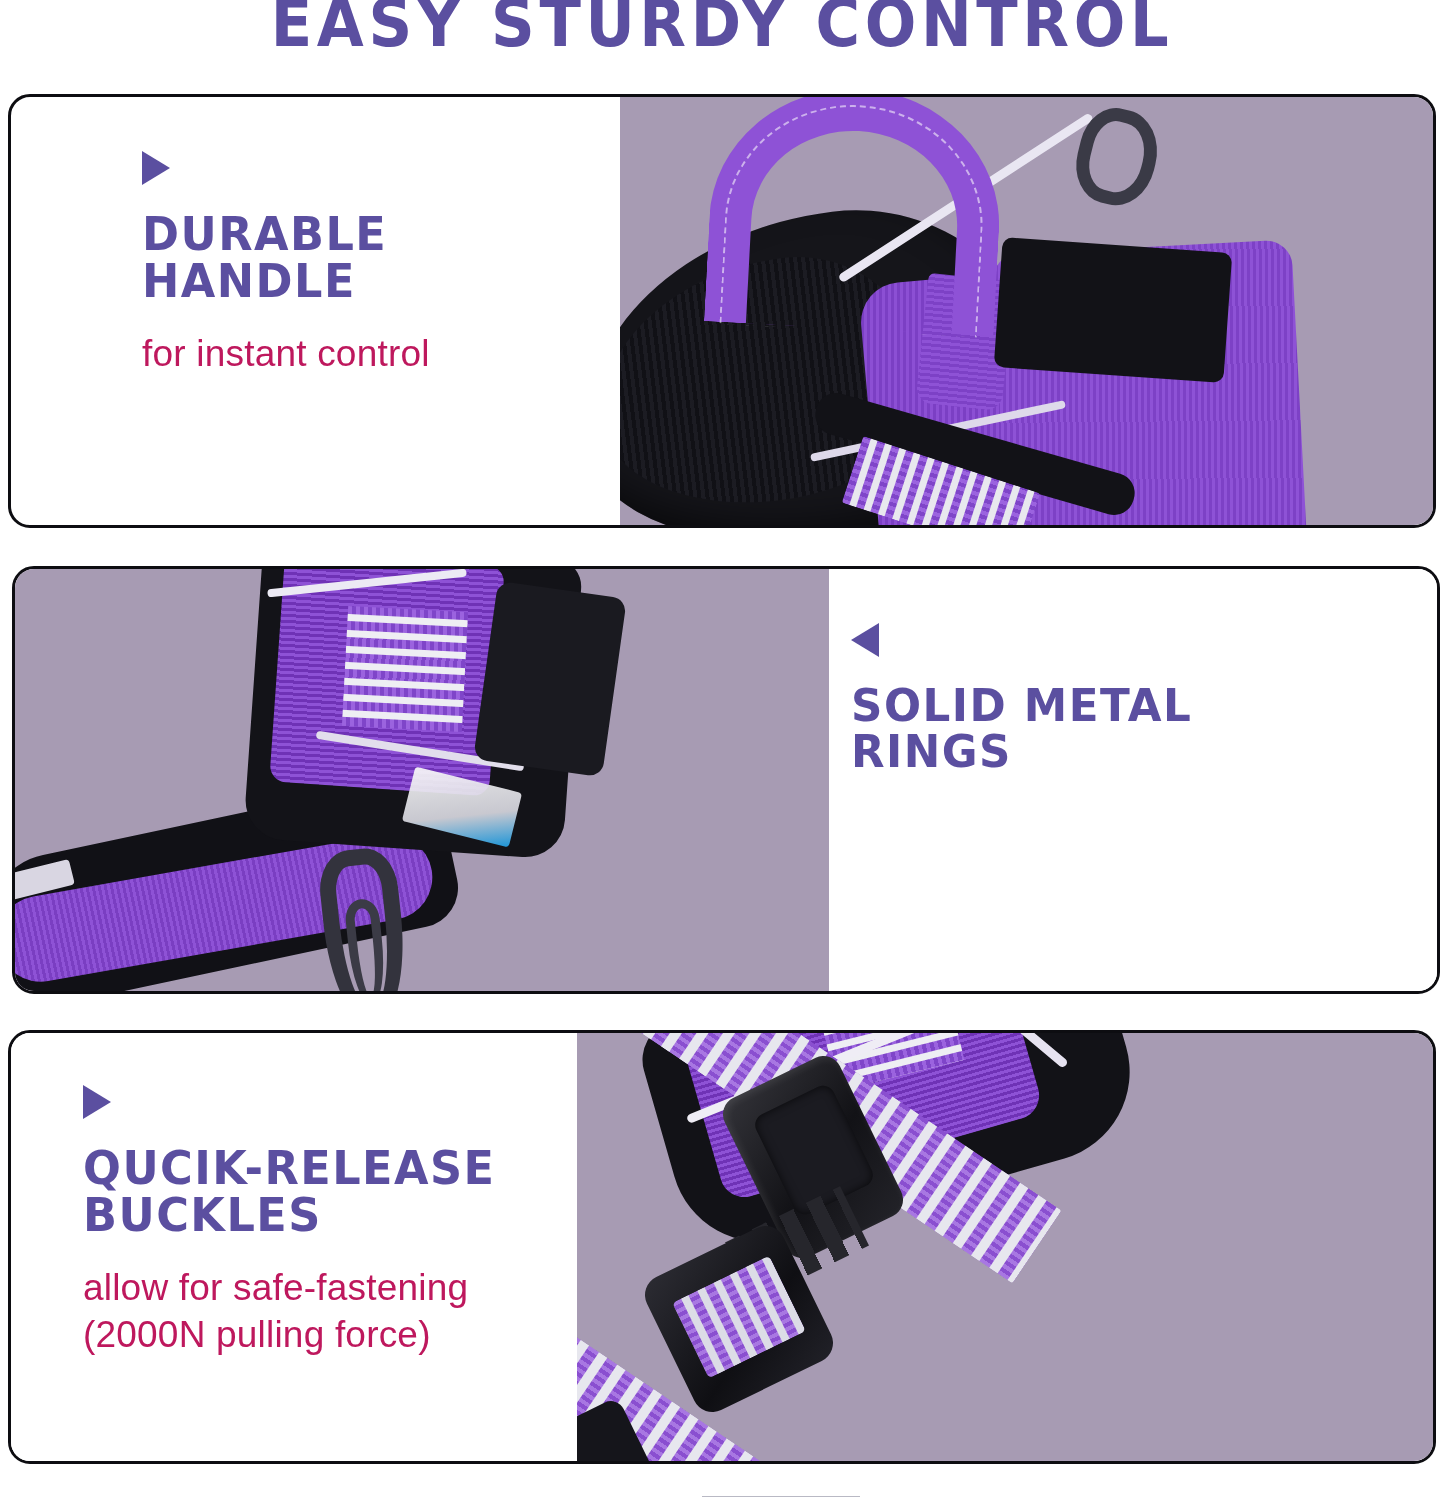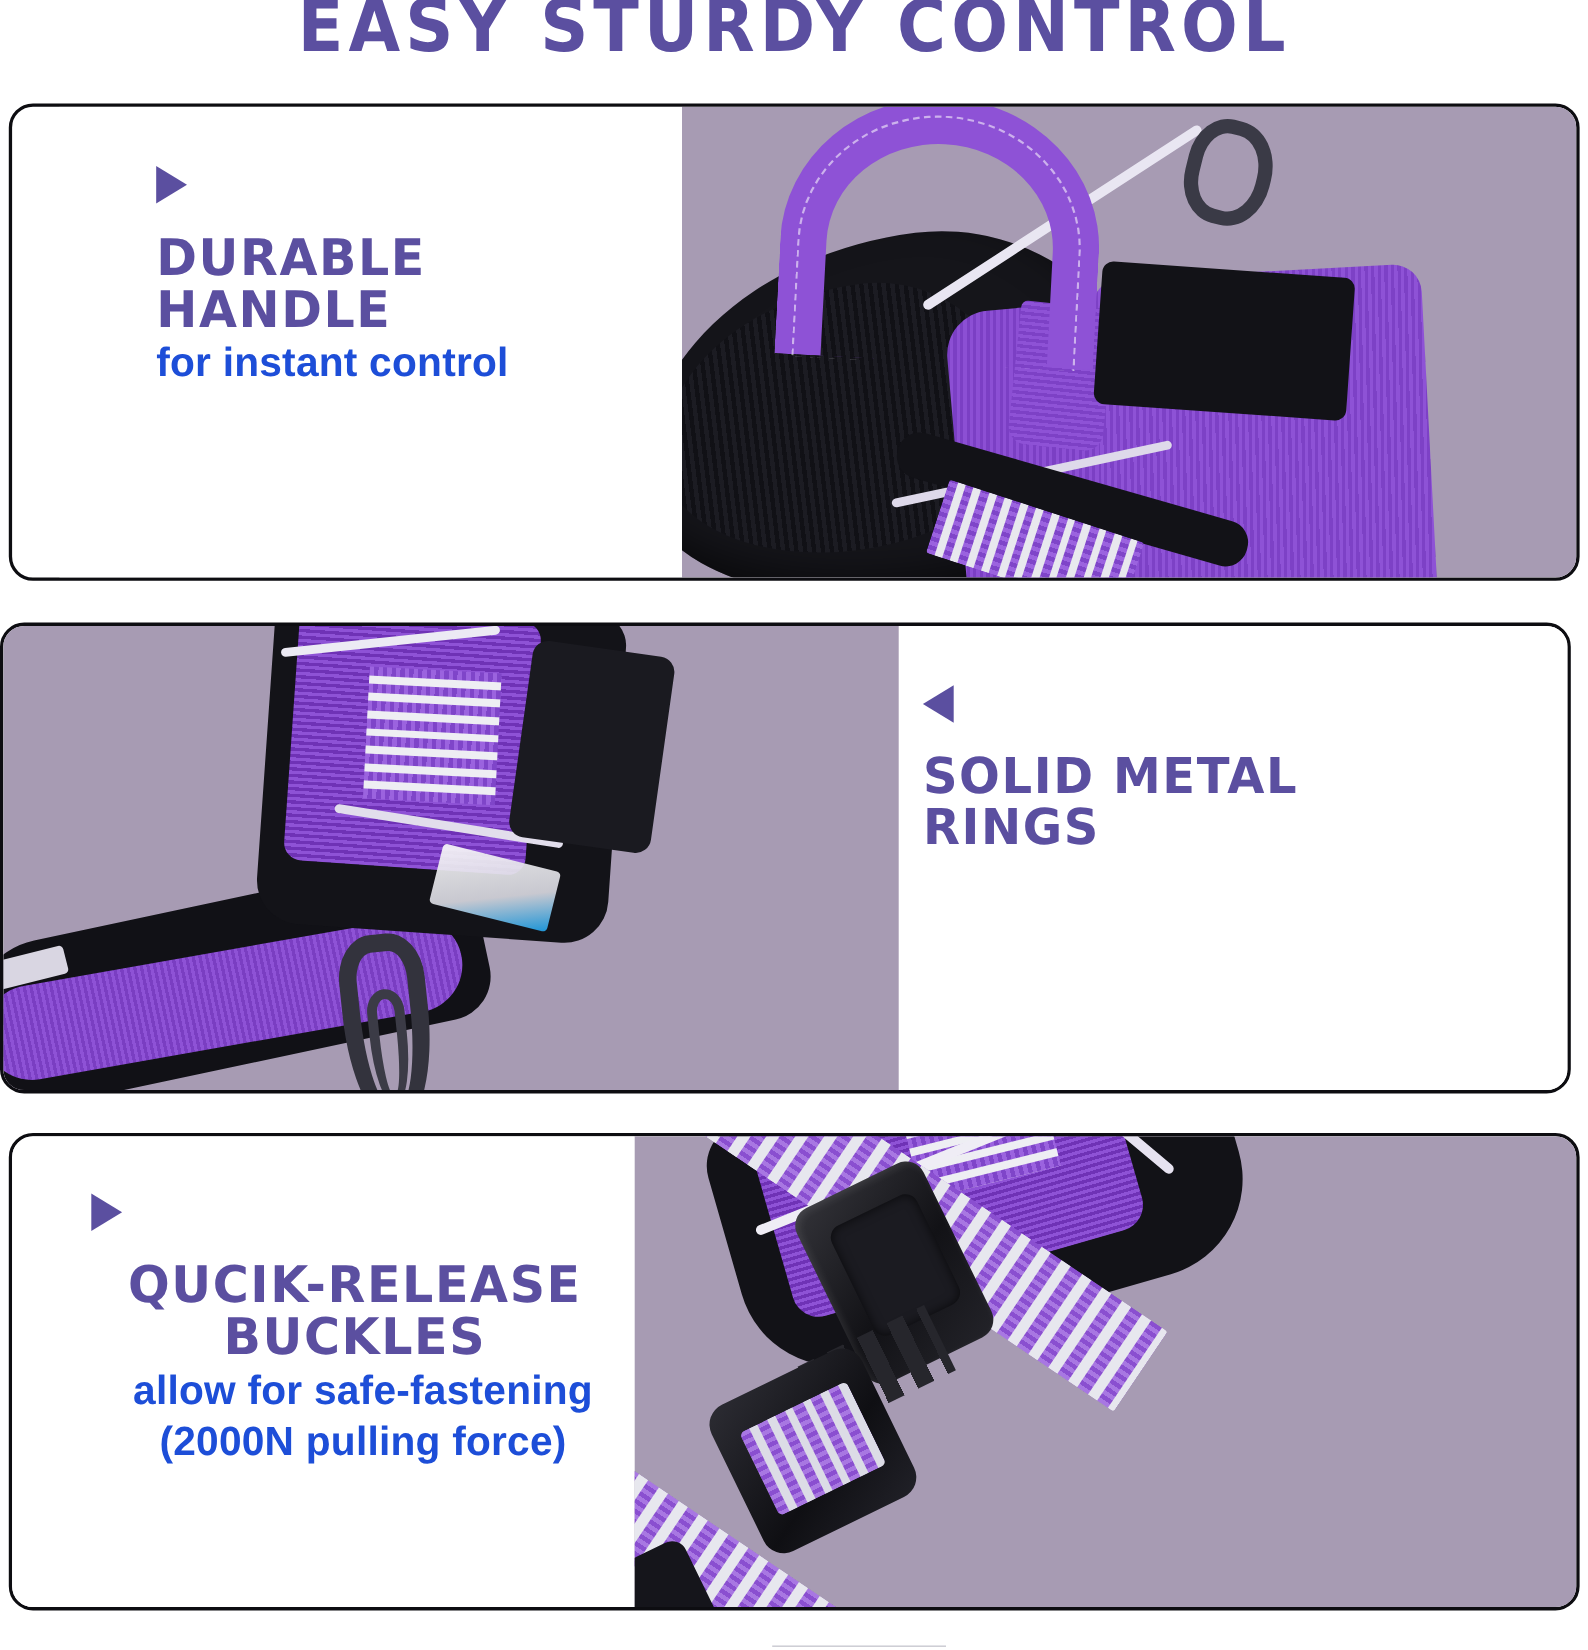--- a/index.html
+++ b/index.html
@@ -40,36 +40,36 @@
   
   .panel {
     position: absolute;
     border: 3px solid #0d0d11;
     border-radius: 22px;
     overflow: hidden;
     background: #ffffff;
     display: flex;
   }
   .panel--one   { left: 8px; top: 94px;   width: 1428px; height: 434px; padding-left: 43px; }
-  .panel--two   { left: 0; top: 566px;  width: 1428px; height: 428px; justify-content: space-between; }
+  .panel--two   { left: 12px; top: 566px;  width: 1428px; height: 428px; justify-content: space-between; }
   .panel--three { left: 8px; top: 1030px; width: 1428px; height: 434px; }
 
   .panel--two  { flex-direction: row-reverse; }
 
   
   .text-half {
     position: relative;
     flex: 0 0 auto;
     background: #ffffff;
     padding-left: 88px;
     padding-top: 54px;
   }
   .panel--one   .text-half { width: 566px; }
   .panel--two   .text-half { width: 608px; padding-left: 22px; }
-  .panel--three .text-half { width: 566px; padding-left: 72px; padding-top: 52px; text-align: center; }
+  .panel--three .text-half { width: 566px; padding-left: 72px; padding-top: 52px; }
 
   .bullet-arrow {
     width: 0; height: 0;
     border-top: 17px solid transparent;
     border-bottom: 17px solid transparent;
     margin-bottom: 26px;
   }
   .bullet-arrow.right { border-left: 28px solid #5b4fa0; }
   .bullet-arrow.left  { border-right: 28px solid #5b4fa0; }
 
@@ -81,25 +81,26 @@
     letter-spacing: 1.5px;
     color: #5b4fa0;
     text-transform: uppercase;
     white-space: pre-line;
     transform: scaleX(0.97);
     transform-origin: left top;
   }
   .panel--two .feature-heading { font-size: 45px; }
 
   .feature-sub {
+    margin-top: 24px;
     font-family: "Liberation Sans", sans-serif;
-    font-weight: 700;
+    font-weight: 400;
     font-size: 37px;
     line-height: 1.28;
-    color: #1d4ed8;
+    color: #be185d;
     white-space: pre-line;
     letter-spacing: 0.2px;
   }
 
   
   .photo-half {
     position: relative;
     flex: 1 1 auto;
     background: #a79bb3;
     overflow: hidden;

